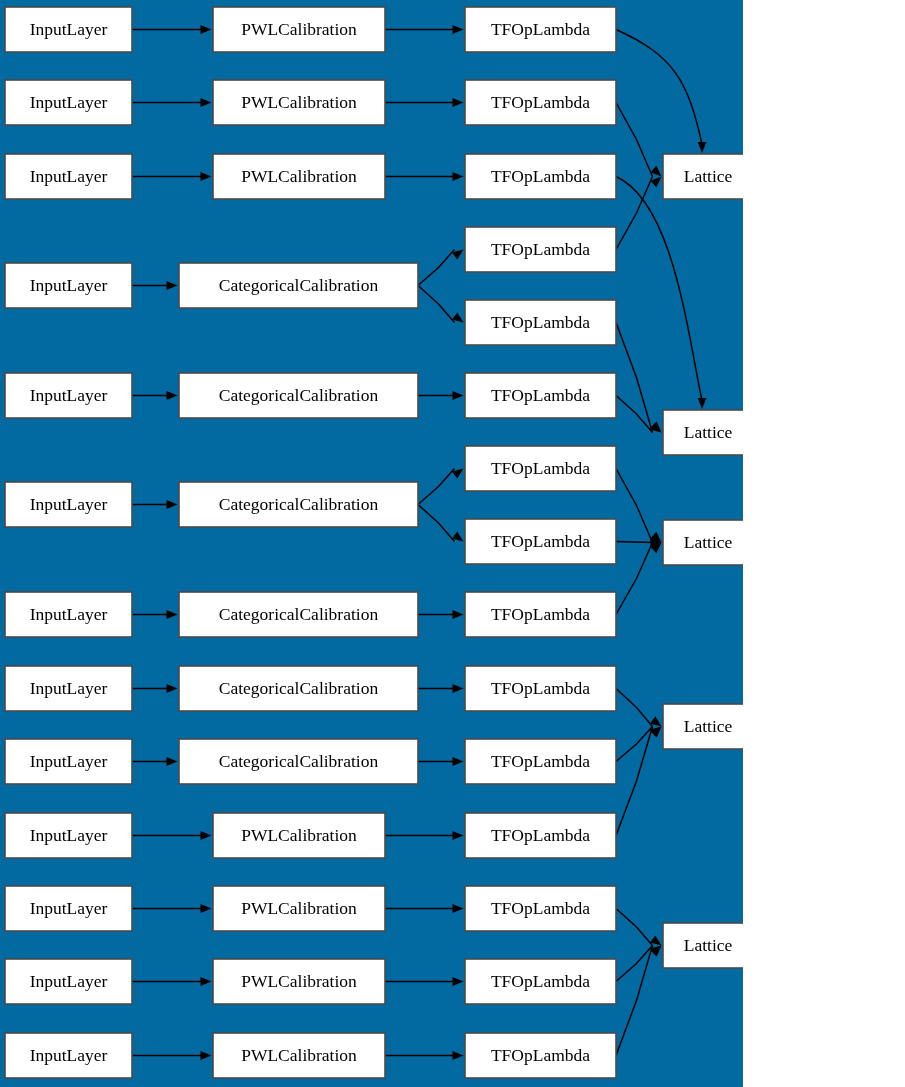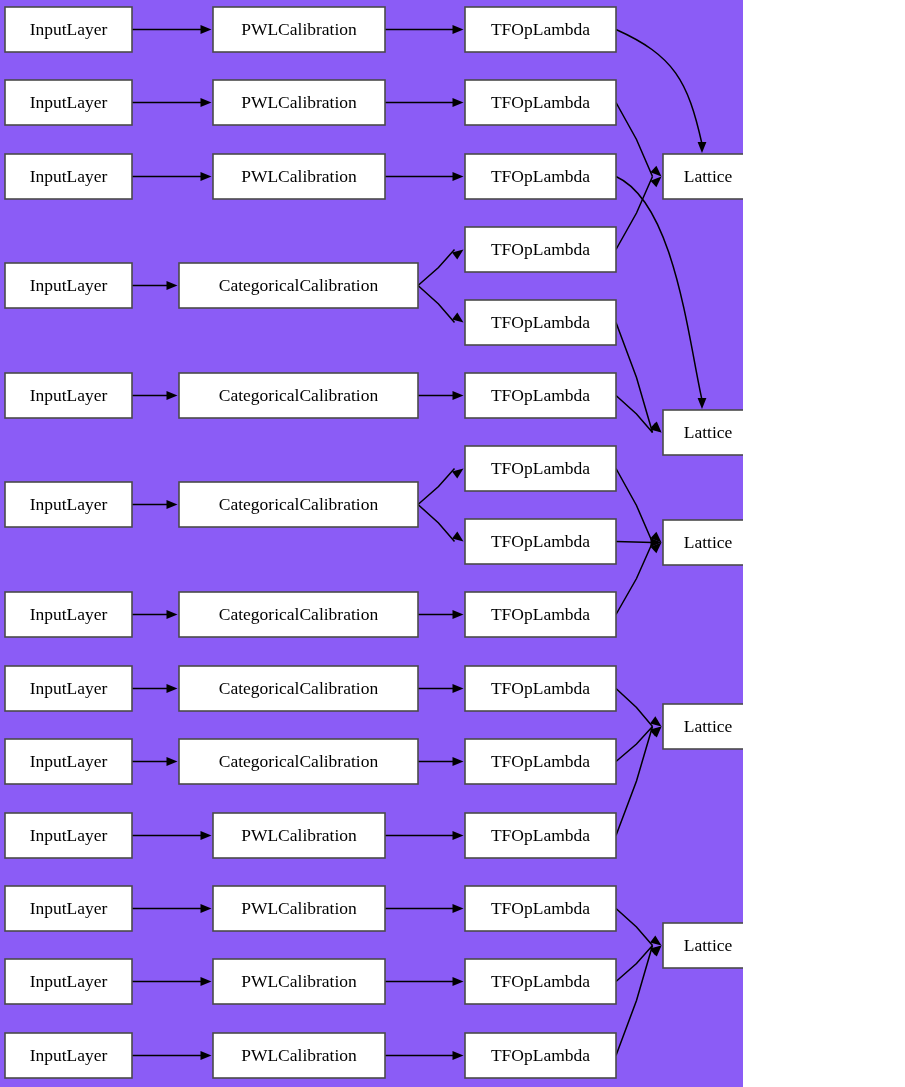--- a/index.html
+++ b/index.html
@@ -7,21 +7,21 @@
     padding: 0;
     background: #ffffff;
   }
   body {
     font-family: "Liberation Serif", serif;
   }
   #diagram-root {
     position: relative;
     width: 743px;
     height: 1087px;
-    background: #8b5cf6;
+    background: #0369a1;
     overflow: hidden;
     text-decoration: underline;
   }
   #graph-svg {
     position: absolute;
     top: 0;
     left: 0;
     width: 905px;
     height: 1087px;
   }

